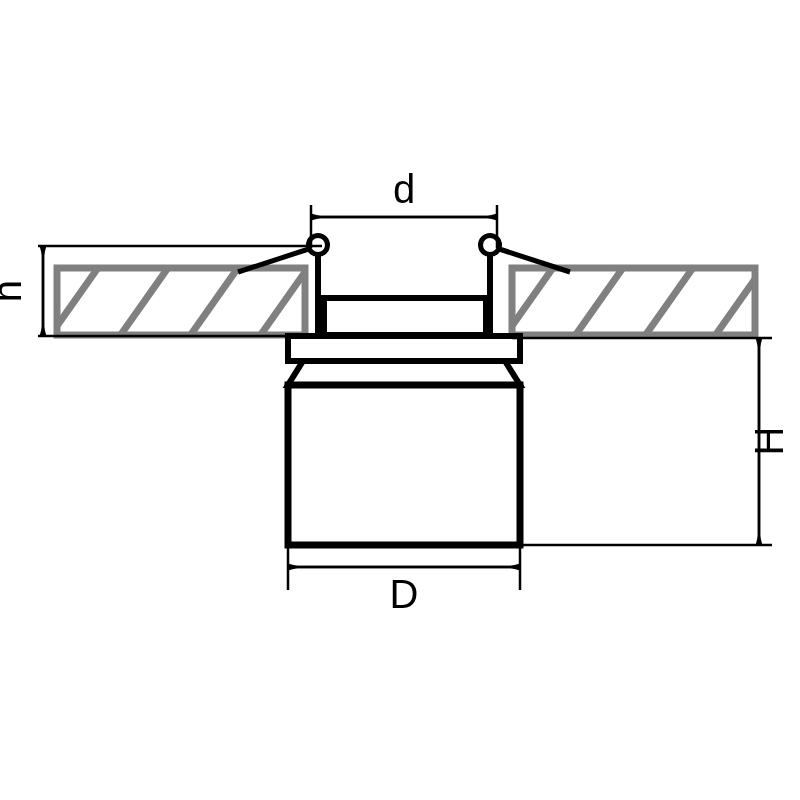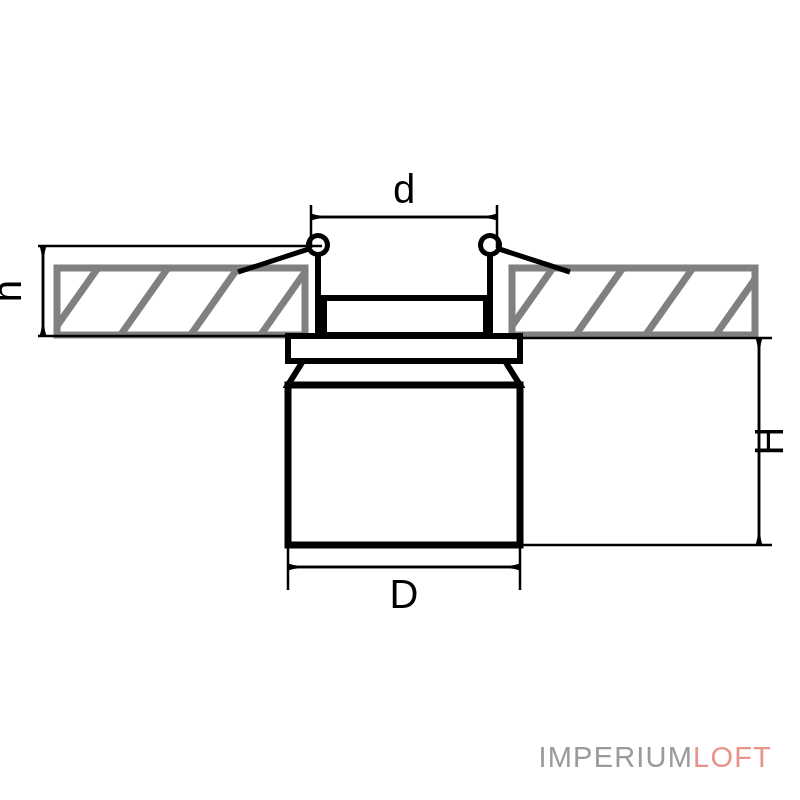--- a/index.html
+++ b/index.html
@@ -148,17 +148,14 @@
     <g>
       <line x1="288" y1="548" x2="288" y2="590" stroke="#000000" stroke-width="2.5"></line>
       <line x1="520" y1="548" x2="520" y2="590" stroke="#000000" stroke-width="2.5"></line>
       <line x1="520" y1="567" x2="288" y2="567" stroke="#000000" stroke-width="2.5" marker-end="url(#arrow-left)"></line>
       <line x1="288" y1="567" x2="520" y2="567" stroke="#000000" stroke-width="2.5" marker-end="url(#arrow-right)"></line>
       <text class="dim-label" x="404" y="608" text-anchor="middle">D</text>
     </g>
 
   </svg>
 
-  <div class="watermark">
-    <span class="wm-primary">IMPERIUM</span><span class="wm-accent">LOFT</span>
-  </div>
 
 </div>
 
 </body></html>

